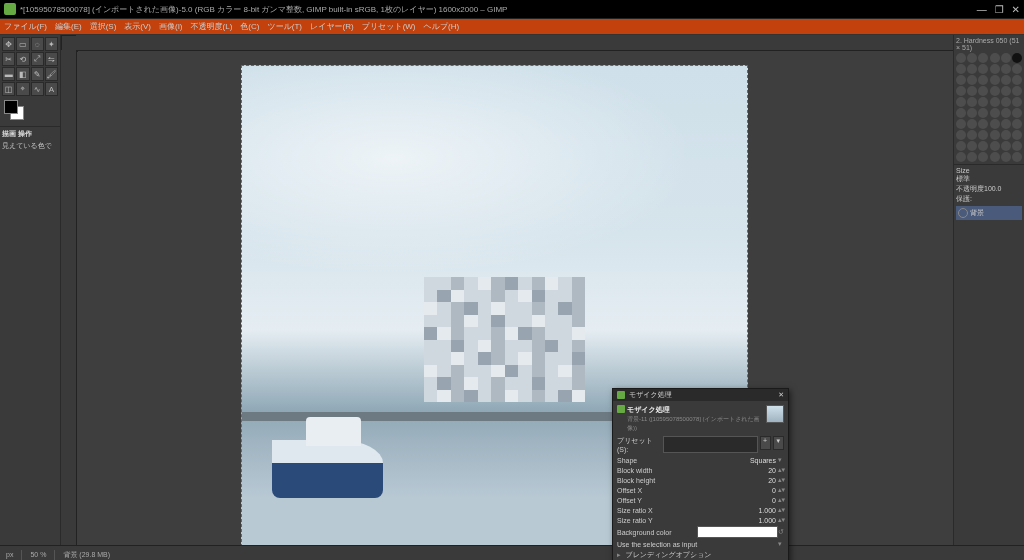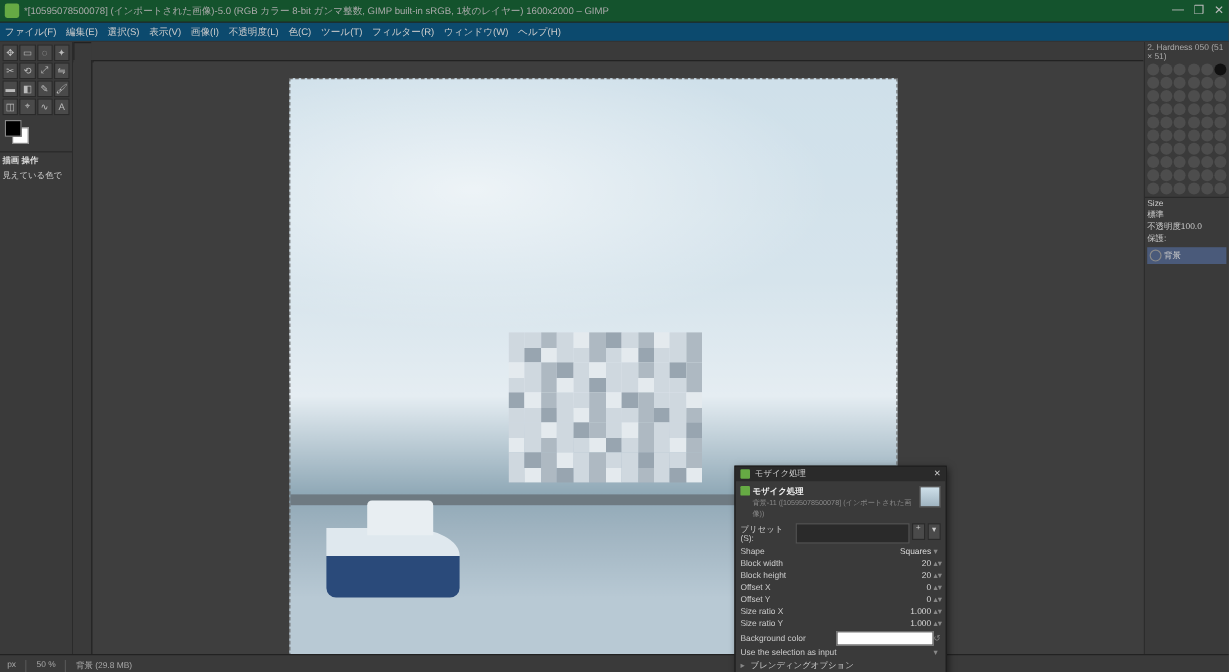--- a/index.html
+++ b/index.html
@@ -1,21 +1,21 @@
 <!DOCTYPE html>
 <html><head>
 <meta charset="utf-8">
 <style>
 html,body{margin:0;padding:0;width:1024px;height:560px;background:#454545;font-family:"Meiryo UI","Segoe UI",sans-serif;font-size:9px;color:#ccc;overflow:hidden}
-.titlebar{height:18px;background:#14532d;display:flex;align-items:center;padding:0 4px;border-bottom:1px solid #222}
+.titlebar{height:18px;background:#000000;display:flex;align-items:center;padding:0 4px;border-bottom:1px solid #222}
 .titlebar .app-icon{width:12px;height:12px;background:#6a4;border-radius:2px;margin-right:4px}
 .titlebar .title{flex:1;white-space:nowrap;overflow:hidden;text-overflow:ellipsis;font-size:8px;color:#aaa}
 .winbtns{display:flex;gap:8px;font-size:10px;color:#bbb}
 .winbtns span{cursor:default}
-.menubar{height:15px;background:#0c4a6e;display:flex;align-items:center;gap:8px;padding:0 4px;font-size:8px;border-bottom:1px solid #333}
+.menubar{height:15px;background:#c2410c;display:flex;align-items:center;gap:8px;padding:0 4px;font-size:8px;border-bottom:1px solid #333}
 .menubar span{color:#ccc}
 .main{display:flex;height:510px}
 .left{width:60px;background:#3a3a3a;border-right:1px solid #2a2a2a;display:flex;flex-direction:column}
 .toolbox{padding:2px}
 .toolrow{display:flex;gap:1px;margin-bottom:1px}
 .toolbtn{width:12px;height:12px;background:#4a4a4a;border:1px solid #2a2a2a;display:flex;align-items:center;justify-content:center;font-size:8px;color:#bbb}
 .fgbg{position:relative;width:20px;height:20px;margin:4px 2px}
 .fgbg .fg{position:absolute;width:12px;height:12px;background:#000;border:1px solid #888;top:0;left:0}
 .fgbg .bg{position:absolute;width:12px;height:12px;background:#fff;border:1px solid #888;bottom:0;right:0}
 .tooloptions{font-size:7px;padding:2px;border-top:1px solid #2a2a2a}
@@ -81,22 +81,22 @@
 
 <div class="menubar">
   <span>ファイル(F)</span>
   <span>編集(E)</span>
   <span>選択(S)</span>
   <span>表示(V)</span>
   <span>画像(I)</span>
   <span>不透明度(L)</span>
   <span>色(C)</span>
   <span>ツール(T)</span>
-  <span>フィルター(R)</span>
-  <span>ウィンドウ(W)</span>
+  <span>レイヤー(R)</span>
+  <span>プリセット(W)</span>
   <span>ヘルプ(H)</span>
 </div>
 
 <div class="main">
   <div class="left">
     <div class="toolbox">
       <div class="toolrow">
           <div class="toolbtn">✥</div>
           <div class="toolbtn">▭</div>
           <div class="toolbtn">◌</div>

